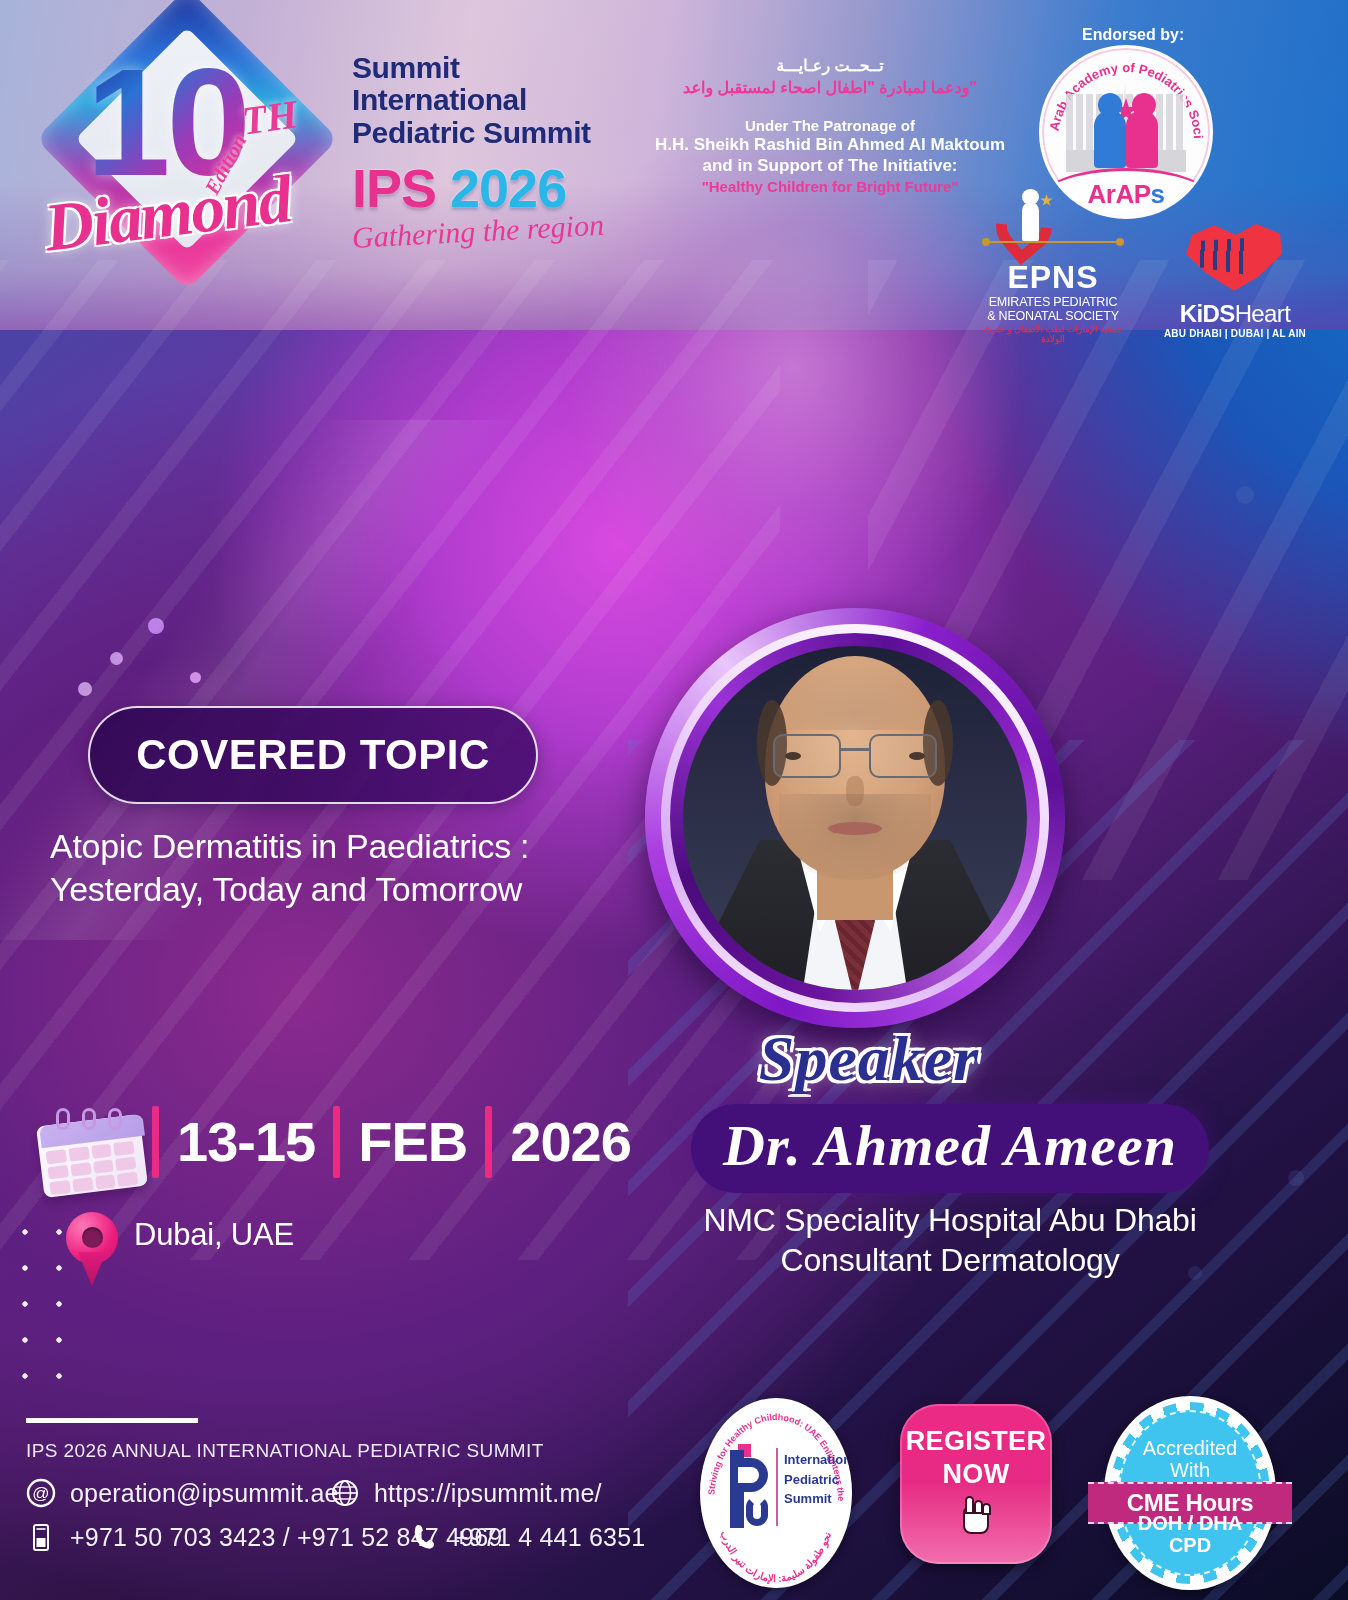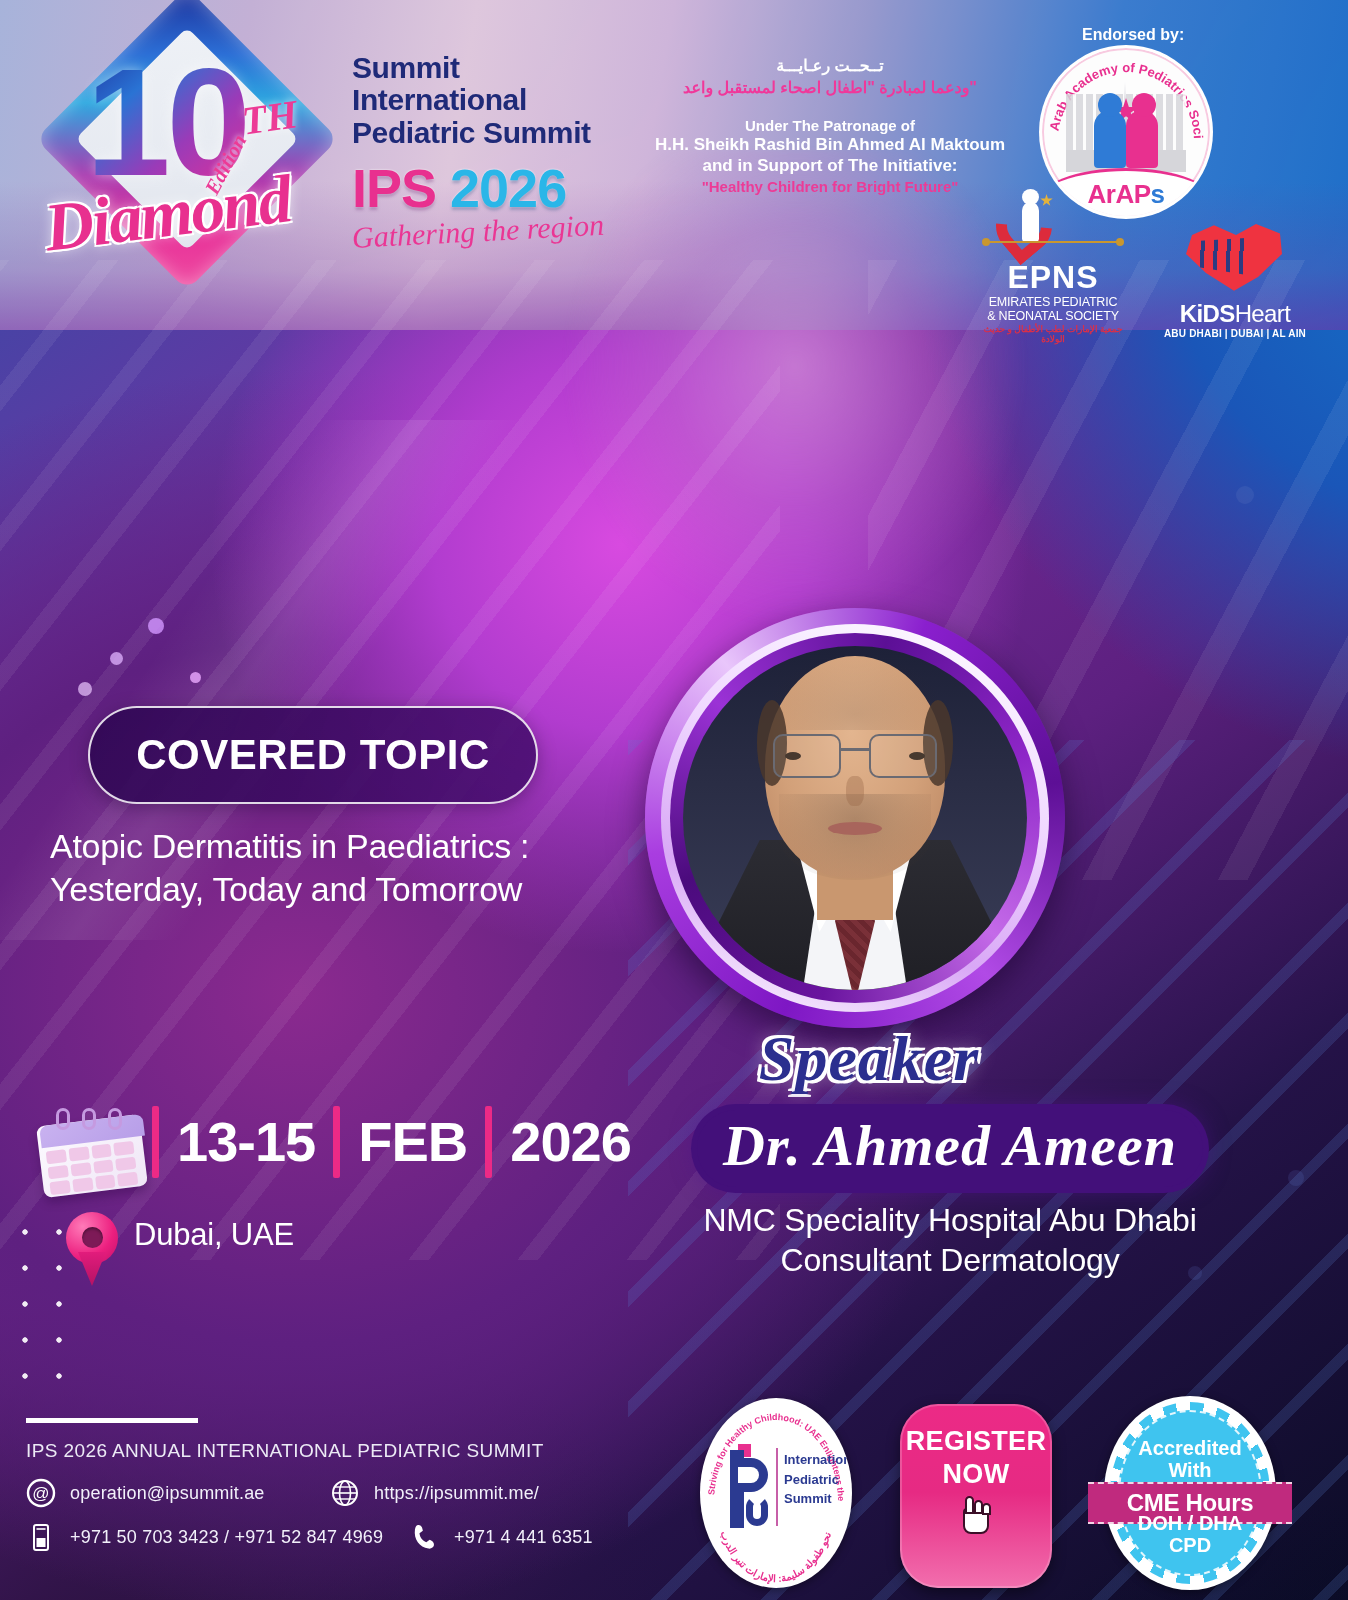--- a/index.html
+++ b/index.html
@@ -408,21 +408,21 @@
   
   .frule{ position:absolute; left:26px; top:1418px; width:172px; height:5px; background:#fff; }
   .fsummit{
     position:absolute; left:26px; top:1440px; font-size:19px; color:#eceaf5; letter-spacing:.4px;
   }
   .frow{ position:absolute; display:flex; align-items:center; gap:14px; color:#f2f0fa; }
   .r1{ left:26px; top:1478px; }
   .r1b{ left:330px; top:1478px; }
   .r2{ left:26px; top:1522px; }
   .r2b{ left:410px; top:1522px; }
-  .frow .lbl{ font-size:18px; letter-spacing:.2px; }
+  .frow .lbl{ font-size:25px; letter-spacing:.2px; }
   .ico{ width:30px; height:30px; flex:0 0 30px; position:relative; }
   .ico svg{ display:block; }
 
   
   .ips-badge{
     position:absolute; left:700px; top:1398px; width:152px; height:190px; border-radius:50%;
     background:#fff; box-shadow:0 2px 10px rgba(0,0,0,.4);
     overflow:hidden;
   }
   .ips-badge .blk{
@@ -443,21 +443,21 @@
   .ips-badge .divider{position:absolute;left:76px;top:50px;width:2px;height:78px;background:#c75fa8;}
   .ips-badge .words{
     position:absolute; left:84px; top:52px; font-size:13px; font-weight:bold; color:#2b3a91;
     line-height:1.5;
   }
   .ips-badge .arcpink{
     position:absolute; left:0; top:0; width:152px; height:190px;
   }
 
   .register{
-    position:absolute; left:900px; top:1404px; width:152px; height:184px; border-radius:38px;
+    position:absolute; left:900px; top:1404px; width:152px; height:160px; border-radius:38px;
     background:linear-gradient(to bottom,#ec2a86 0%, #e62a83 48%, #f26fae 100%);
     box-shadow:0 5px 14px rgba(0,0,0,.45), inset 0 0 0 2px rgba(255,255,255,.2);
     display:flex; flex-direction:column; align-items:center; padding-top:22px;
   }
   .register .l1{ font-size:27px; font-weight:bold; color:#fff; letter-spacing:.3px;}
   .register .l2{ font-size:27px; font-weight:bold; color:#fff; letter-spacing:.3px; margin-top:2px;}
   .register .hand{ margin-top:6px; width:34px; height:40px; position:relative; }
   .register .hand .palm{
     position:absolute; left:4px; top:12px; width:26px; height:26px; background:#fff;
     border:2px solid #3b0f28; border-radius:4px 4px 8px 8px;
@@ -488,21 +488,21 @@
       #3fc4ef 60% 62.5%, #ffffff 62.5% 65%, #3fc4ef 65% 67.5%, #ffffff 67.5% 70%,
       #3fc4ef 70% 72.5%, #ffffff 72.5% 75%, #3fc4ef 75% 77.5%, #ffffff 77.5% 80%,
       #3fc4ef 80% 82.5%, #ffffff 82.5% 85%, #3fc4ef 85% 87.5%, #ffffff 87.5% 90%,
       #3fc4ef 90% 92.5%, #ffffff 92.5% 95%, #3fc4ef 95% 97.5%, #ffffff 97.5% 100%);
   }
   .cme .fill{
     position:absolute; inset:14px; border-radius:50%; background:#3fc4ef;
     border:2px dashed rgba(255,255,255,.85);
   }
   .cme .t1{
-    position:absolute; left:0; right:0; top:42px; text-align:center; font-size:20px; font-weight:bold; color:#fff;
+    position:absolute; left:0; right:0; top:42px; text-align:center; font-size:20px; font-weight:normal; color:#fff;
     line-height:1.08;
   }
   .cme .t3{
     position:absolute; left:0; right:0; bottom:34px; text-align:center; font-size:20px; font-weight:bold; color:#fff;
     line-height:1.1;
   }
   .cme .ribbon{
     position:absolute; left:-16px; right:-16px; top:86px; height:42px;
     background:#c02a7e; border-top:2px dashed rgba(255,255,255,.8); border-bottom:2px dashed rgba(255,255,255,.8);
     display:flex; align-items:center; justify-content:center;

